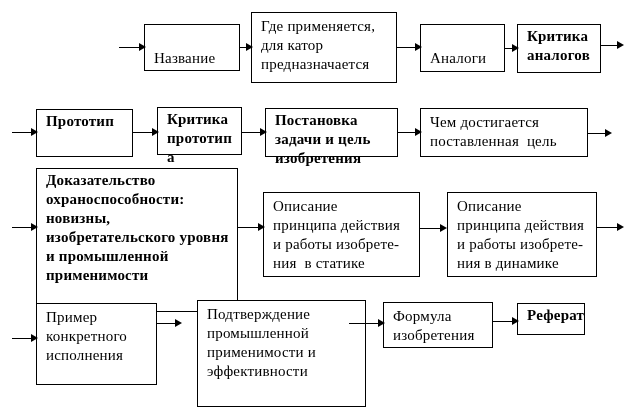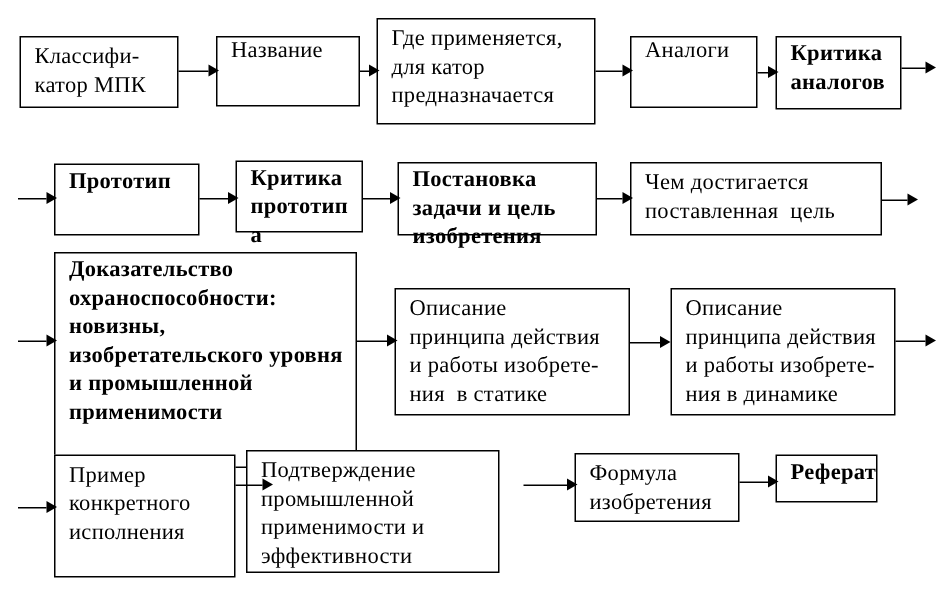--- a/index.html
+++ b/index.html
@@ -21,21 +21,21 @@
     border: 1px solid #000000;
     background: #ffffff;
     box-sizing: border-box;
     font-size: 15px;
     line-height: 19px;
     letter-spacing: 0.2px;
     padding: 4px 2px 0 9px;
     white-space: pre-wrap;
     overflow: visible;
   }
-  .box.pt10 { padding-top: 0; }
+  .box.pt10 { padding-top: 24px; }
   .box.pt2  { padding-top: 2px; font-weight: bold; }
   .arrow {
     position: absolute;
     height: 1px;
     background: #000000;
   }
   .arrow::after {
     content: "";
     position: absolute;
     left: 100%;
@@ -45,22 +45,20 @@
     border-top: 4px solid transparent;
     border-bottom: 4px solid transparent;
     border-left: 7px solid #000000;
   }
 </style>
 </head>
 <body>
 
 <div class="canvas">
 
-  <div class="box" style="left:13px;top:24px;width:106px;height:48px">Классифи-
-катор МПК</div>
   <div class="box pt10" style="left:144px;top:24px;width:96px;height:47px">Название</div>
   <div class="box" style="left:251px;top:12px;width:146px;height:71px">Где применяется,
 для катор
 предназначается</div>
   <div class="box pt10" style="left:420px;top:24px;width:85px;height:48px">Аналоги</div>
   <div class="box pt2" style="left:517px;top:24px;width:84px;height:49px">Критика
 аналогов</div>
 
   <div class="box pt2" style="left:36px;top:109px;width:97px;height:48px">Прототип</div>
   <div class="box pt2" style="left:157px;top:107px;width:85px;height:48px">Критика
@@ -83,21 +81,21 @@
 и работы изобрете-
 ния  в статике</div>
   <div class="box" style="left:447px;top:192px;width:150px;height:85px">Описание
 принципа действия
 и работы изобрете-
 ния в динамике</div>
 
   <div class="box" style="left:36px;top:303px;width:121px;height:82px">Пример
 конкретного
 исполнения</div>
-  <div class="box" style="left:164px;top:300px;width:169px;height:82px">Подтверждение
+  <div class="box" style="left:197px;top:300px;width:169px;height:107px">Подтверждение
 промышленной
 применимости и
 эффективности</div>
   <div class="box" style="left:383px;top:302px;width:110px;height:46px">Формула
 изобретения</div>
   <div class="box pt2" style="left:517px;top:303px;width:68px;height:32px">Реферат</div>
 
   <div class="arrow" style="left:119px;top:47px;width:20px"></div>
   <div class="arrow" style="left:240px;top:47px;width:6px"></div>
   <div class="arrow" style="left:397px;top:47px;width:18px"></div>

